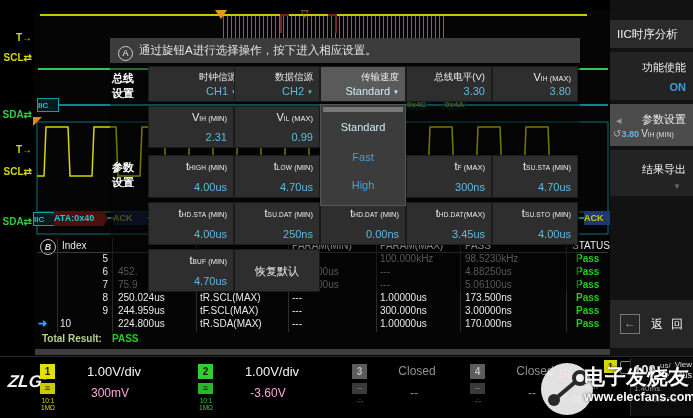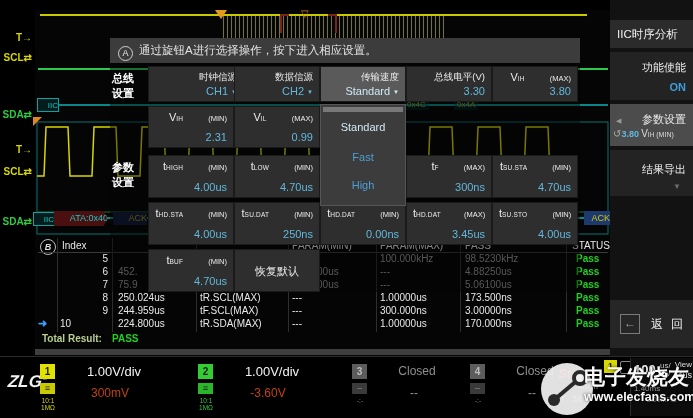--- a/index.html
+++ b/index.html
@@ -14,21 +14,21 @@
     background:repeating-linear-gradient(90deg,#8f8f00 0 1px,transparent 1px 4px);}
   .trig-tri{left:215px;top:10px;width:0;height:0;border-left:6px solid transparent;
     border-right:6px solid transparent;border-top:9px solid #e59a1e;z-index:2;}
   .hollow-tri{left:301px;top:8px;font-size:10px;color:#cc7a22;z-index:2;}
   .brk{top:14px;width:7px;height:17px;z-index:2;}
   .brk.l{left:280px;border-left:2px solid #7a2323;border-top:2px solid #7a2323;}
   .brk.r{left:328px;border-right:2px solid #7a2323;border-top:2px solid #7a2323;}
   .fold{left:33px;top:117px;width:0;height:0;border-top:9px solid #e08820;
     border-right:9px solid transparent;z-index:3;}
   
-  .chip{z-index:3;font-size:8px;font-weight:normal;line-height:13px;text-align:right;}
+  .chip{z-index:3;font-size:8px;font-weight:bold;line-height:13px;text-align:left;}
   .iicbox{border:1px solid #0aa3a3;color:#19c9c9;background:#041c1c;width:20px;height:12px;}
   .datachip{background:#4a0f0f;color:#19c9c9;font-size:9px;line-height:15px;
     clip-path:polygon(0 0,92% 0,100% 50%,92% 100%,0 100%);}
   .ackchip{background:#121b38;color:#8f8f1f;font-size:9px;line-height:13px;}
   .ackchip2{background:#1d3a6e;color:#d4c40a;font-size:9px;line-height:14px;}
   .fchip{color:#9a9a30;background:rgba(0,70,70,.35);font-size:8px;line-height:11px;padding:0 3px;}
   
   .tbl{z-index:2;font-size:10px;color:#e8e8e8;}
   .vline{width:1px;background:#2e2e2e;z-index:2;}
   .hline{height:1px;background:#222;z-index:2;}
@@ -43,21 +43,21 @@
   .knobA{display:inline-block;width:13px;height:13px;border:1px solid #cfcfcf;border-radius:50%;
     text-align:center;line-height:13px;font-size:9px;color:#eee;margin:0 6px 0 8px;vertical-align:-2px;}
   .cell{background:#2e2e2e;border:1px solid #1a1a1a;box-sizing:border-box;z-index:5;
     display:flex;flex-direction:column;justify-content:space-between;}
   .cell.hl{background:#5a5a5a;}
   .cl{font-size:9.5px;color:#ececec;text-align:right;padding:4px 6px 0;white-space:nowrap;}
   .cv{font-size:11px;color:#62b8dc;text-align:right;padding:0 6px 4px;white-space:nowrap;}
   .cell.hl .cv{color:#cfe9f5;}
   .sy{font-size:11px;font-style:normal;}
   .su{font-size:6.5px;font-style:normal;letter-spacing:.2px;}
-  .co{font-size:7.5px;font-style:normal;padding-left:23px;}
+  .co{font-size:7.5px;font-style:normal;}
   .ddarr{font-size:6px;vertical-align:1px;margin-left:3px;color:#62b8dc;}
   .grp-label{z-index:5;font-size:11px;font-weight:bold;color:#fff;width:26px;line-height:15px;}
   .dropdown{left:320px;top:104px;width:86px;height:102px;background:#3c3c3c;
     border:1px solid #555;box-sizing:border-box;z-index:6;}
   .dd-strip{left:2px;top:2px;width:80px;height:5px;background:#787878;}
   .dd-item{width:100%;text-align:center;font-size:11px;color:#4d9fd6;z-index:6;}
   .dd-item.sel{color:#cfe9f5;}
   .resetbtn{background:#2e2e2e;border:1px solid #1a1a1a;box-sizing:border-box;z-index:5;
     color:#e8e8e8;font-size:11px;text-align:center;}
   
@@ -77,21 +77,21 @@
   .back-ic{position:absolute;left:10px;top:14px;width:18px;height:18px;border:1px solid #7a7a7a;
     color:#999;font-size:12px;text-align:center;line-height:16px;}
   .back-lab{position:absolute;right:2px;top:16px;font-size:12px;color:#f0f0f0;letter-spacing:8px;}
   
   #bottombar{left:0;top:356px;width:693px;height:62px;background:#000;z-index:10;}
   .zlg{font-size:17px;font-weight:bold;font-style:italic;color:#f2f2f2;transform:skewX(-6deg);}
   .chbadge{width:15px;height:15px;font-size:10px;font-weight:bold;text-align:center;line-height:15px;}
   .cpl{width:15px;height:11px;font-size:9px;text-align:center;line-height:10px;margin-top:2px;}
   .probe{font-size:6.5px;line-height:7px;margin-top:2px;text-align:center;}
   .chscale{font-size:13px;color:#f2f2f2;text-align:center;}
-  .choff{font-size:12px;color:#c2410c;text-align:center;}
+  .choff{font-size:12px;color:#f9a8d4;text-align:center;}
   .chclosed{color:#8f8f8f;}
   .stop{color:#ff1f1f;font-weight:bold;font-size:13px;font-style:italic;}
   .tb-box{left:630px;top:2px;width:63px;height:58px;background:#0c0c0c;border-left:1px solid #2c2c2c;}
   .wm{z-index:30;pointer-events:none;color:#fafafa;}
   .wm1{font-size:21px;font-weight:bold;text-shadow:0 0 3px rgba(0,0,0,.8);}
   .wm2{font-size:12.5px;font-weight:bold;text-shadow:0 0 3px rgba(0,0,0,.8);}
   .dim{color:#9a9a9a;}
 </style>
 </head>
 <body>
@@ -118,21 +118,21 @@
 
   <div class="abs chan-label yel" style="left:0;top:32px;">T→</div>
   <div class="abs chan-label yel" style="left:0;top:52px;">SCL⇄</div>
   <div class="abs chan-label grn" style="left:0;top:109px;">SDA⇄</div>
   <div class="abs chan-label yel" style="left:0;top:144px;">T→</div>
   <div class="abs chan-label yel" style="left:0;top:166px;">SCL⇄</div>
   <div class="abs chan-label grn" style="left:0;top:216px;">SDA⇄</div>
 
   <div class="abs chip iicbox" style="left:37px;top:98px;">IIC</div>
   <div class="abs chip fchip" style="left:404px;top:99px;">0x4C</div>
-  <div class="abs chip fchip" style="left:454px;top:99px;">0x4A</div>
+  <div class="abs chip fchip" style="left:442px;top:99px;">0x4A</div>
   <div class="abs chip iicbox" style="left:33px;top:212px;">IIC</div>
   <div class="abs chip datachip" style="left:54px;top:211px;width:54px;height:15px;">ATA:0x40</div>
   <div class="abs chip ackchip" style="left:113px;top:212px;width:34px;height:13px;">ACK</div>
   <div class="abs chip ackchip2" style="left:584px;top:211px;width:26px;height:14px;">ACK</div>
 
   <div class="abs bbadge" style="left:40px;top:239px;">B</div>
   <div class="abs tbl hdr" style="left:62px;top:240px;">Index</div>
   <div class="abs tbl hdr" style="left:292px;top:240px;">PARAM(MIN)</div>
   <div class="abs tbl hdr" style="left:380px;top:240px;">PARAM(MAX)</div>
   <div class="abs tbl hdr" style="left:465px;top:240px;">PASS</div>

